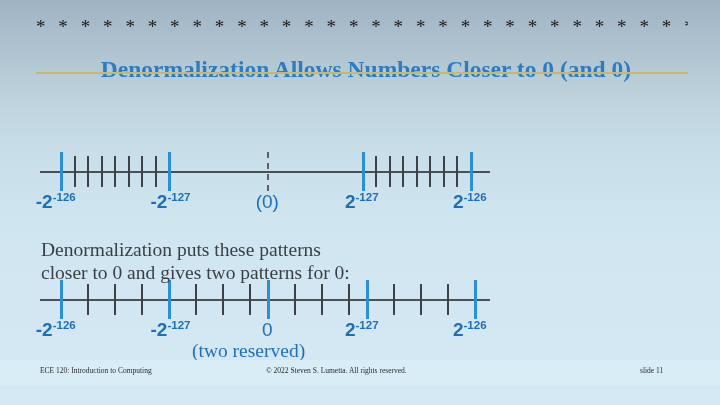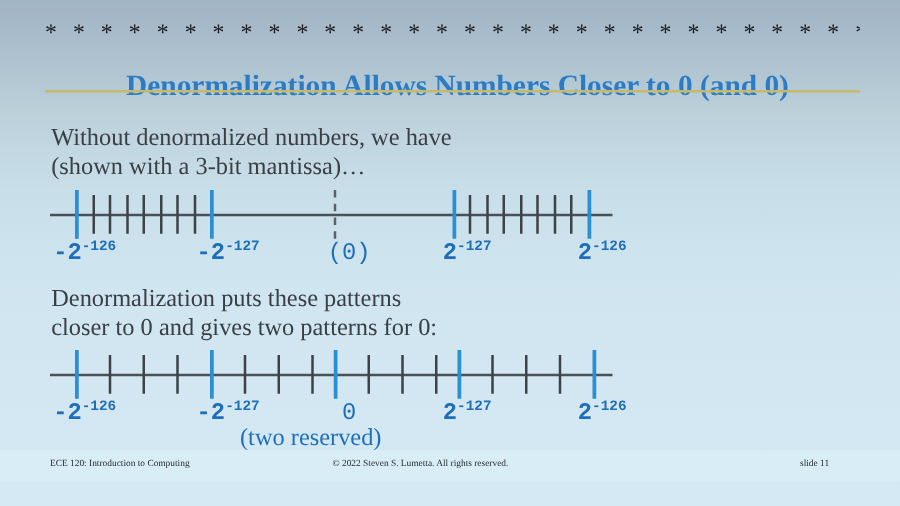--- a/index.html
+++ b/index.html
@@ -67,21 +67,21 @@
   
   .body-text {
     position: absolute;
     color: #3a3f45;
     font-family: "Liberation Serif", serif;
     font-size: 19.5px;
     line-height: 23px;
     white-space: pre-line;
   }
   #para-1 { left: 41px; top: 99px; width: 520px; }
-  #para-2 { left: 41px; top: 228px; width: 520px; }
+  #para-2 { left: 41px; top: 238px; width: 520px; }
 
   
   .numline {
     position: absolute;
     left: 40px;
     width: 450px;
     height: 40px;
   }
   #numline-1 { top: 152px; }
   #numline-2 { top: 280px; }
@@ -114,27 +114,26 @@
     height: 39px;
     width: 2px;
     background: transparent;
     border-left: 2px dashed #5b6166;
   }
 
   
   .axlabel {
     position: absolute;
     color: #1f6fb8;
-    font-family: Liberation Mono, monospace;
+    font-family: Liberation Sans, sans-serif;
     font-size: 19px;
     font-weight: bold;
     line-height: 20px;
     white-space: nowrap;
     transform: translateX(-50%);
-    margin-left: 12px;
   }
   .axlabel sup {
     font-size: 11.5px;
     font-weight: bold;
     vertical-align: super;
     line-height: 0;
   }
   .axlabel.plain {
     font-weight: normal;
     font-size: 19px;
@@ -187,22 +186,20 @@
 <body>
 
 <div id="slide">
 
   <div id="star-row">* * * * * * * * * * * * * * * * * * * * * * * * * * * * * * * * * *</div>
 
   <h1 id="slide-title">Denormalization Allows Numbers Closer to 0 (and 0)</h1>
 
   <div id="title-rule"></div>
 
-  <div class="body-text" id="para-1">Without denormalized numbers, we have
-(shown with a 3-bit mantissa)…</div>
 
   <div class="numline" id="numline-1">
     <div class="axis"></div>
   <div class="tick minor" style="left: 7.5%;"></div>
       <div class="tick minor" style="left: 10.5%;"></div>
       <div class="tick minor" style="left: 13.5%;"></div>
       <div class="tick minor" style="left: 16.5%;"></div>
       <div class="tick minor" style="left: 19.5%;"></div>
       <div class="tick minor" style="left: 22.5%;"></div>
       <div class="tick minor" style="left: 25.5%;"></div>

